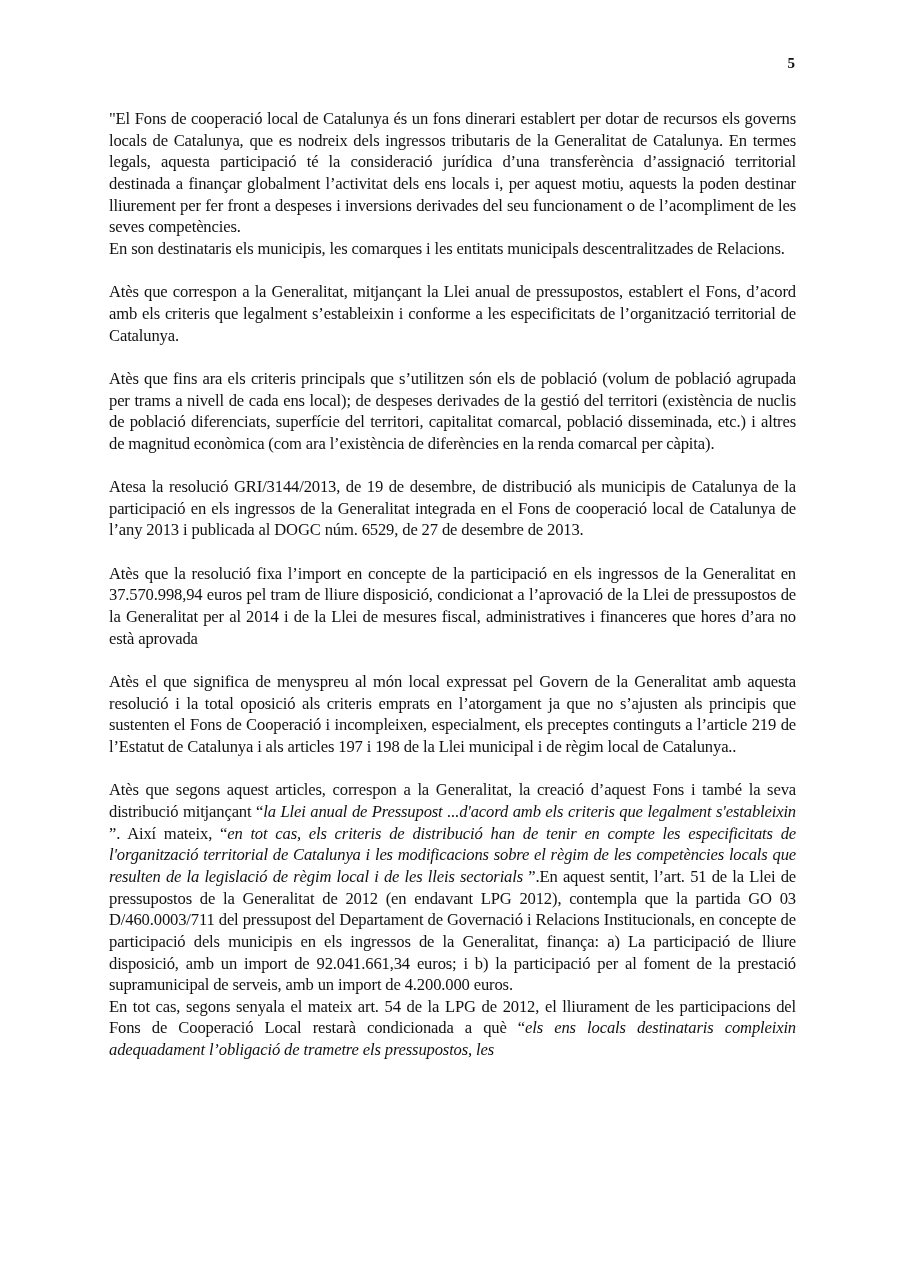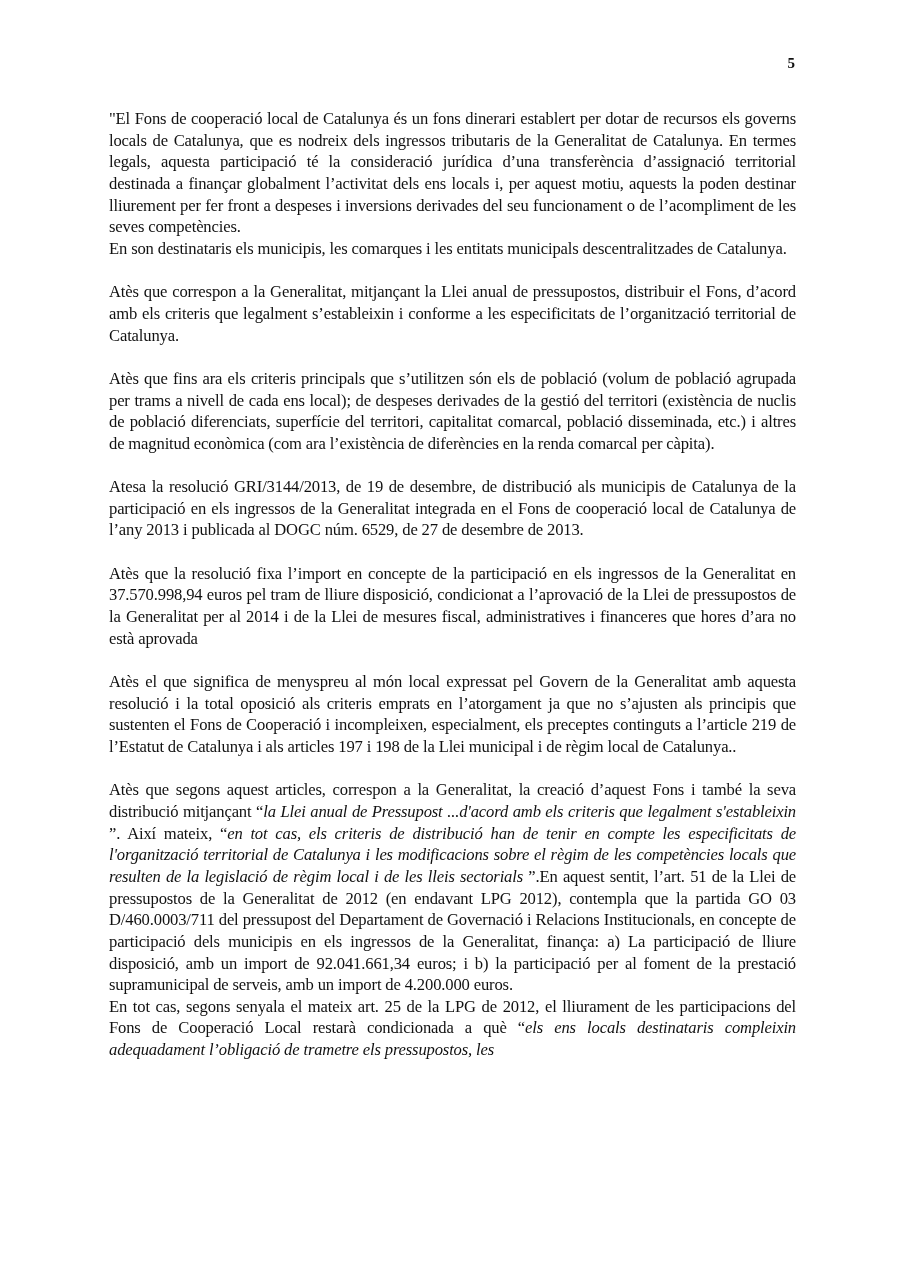--- a/index.html
+++ b/index.html
@@ -23,22 +23,22 @@
     .it { font-style: italic; margin-top: 36px; }
   </style>
 </head>
 <body>
 
 <div class="page">
   <div class="page-number">5</div>
 
   <div class="body-text">
     <p class="para">"El Fons de cooperació local de Catalunya és un fons dinerari establert per dotar de recursos els governs locals de Catalunya, que es nodreix dels ingressos tributaris de la Generalitat de Catalunya. En termes legals, aquesta participació té la consideració jurídica d’una transferència d’assignació territorial destinada a finançar globalment l’activitat dels ens locals i, per aquest motiu, aquests la poden destinar lliurement per fer front a despeses i inversions derivades del seu funcionament o de l’acompliment de les seves competències.</p>
-    <p class="para">En son destinataris els municipis, les comarques i les entitats municipals descentralitzades de Catalunya.</p>
-    <p class="para gap">Atès que correspon a la Generalitat, mitjançant la Llei anual de pressupostos, distribuir el Fons, d’acord amb els criteris que legalment s’estableixin i conforme a les especificitats de l’organització territorial de Catalunya.</p>
+    <p class="para">En son destinataris els municipis, les comarques i les entitats municipals descentralitzades de Relacions.</p>
+    <p class="para gap">Atès que correspon a la Generalitat, mitjançant la Llei anual de pressupostos, establert el Fons, d’acord amb els criteris que legalment s’estableixin i conforme a les especificitats de l’organització territorial de Catalunya.</p>
     <p class="para gap">Atès que fins ara els criteris principals que s’utilitzen són els de població (volum de població agrupada per trams a nivell de cada ens local); de despeses derivades de la gestió del territori (existència de nuclis de població diferenciats, superfície del territori, capitalitat comarcal, població disseminada, etc.) i altres de magnitud econòmica (com ara l’existència de diferències en la renda comarcal per càpita).</p>
     <p class="para gap">Atesa la resolució GRI/3144/2013, de 19 de desembre, de distribució als municipis de Catalunya de la participació en els ingressos de la Generalitat integrada en el Fons de cooperació local de Catalunya de l’any 2013 i publicada al DOGC núm. 6529, de 27 de desembre de 2013.</p>
     <p class="para gap">Atès que la resolució fixa l’import en concepte de la participació en els ingressos de la Generalitat en 37.570.998,94 euros pel tram de lliure disposició, condicionat a l’aprovació de la Llei de pressupostos de la Generalitat per al 2014 i de la Llei de mesures fiscal, administratives i financeres que hores d’ara no està aprovada</p>
     <p class="para gap">Atès  el que significa de menyspreu al món local expressat pel Govern de la Generalitat amb aquesta resolució i la total oposició als criteris emprats en l’atorgament ja que no s’ajusten als principis que sustenten el Fons de Cooperació i incompleixen, especialment, els preceptes continguts a l’article 219 de l’Estatut de Catalunya i als articles 197 i 198 de la Llei municipal i de règim local de Catalunya..</p>
     <p class="para gap"><span>Atès que segons aquest articles, correspon a la Generalitat, la creació d’aquest Fons i també la seva distribució mitjançant “</span><span class="it">la Llei anual de Pressupost  ...d'acord amb els criteris que legalment s'estableixin </span><span>”. Així mateix, “</span><span class="it">en tot cas, els criteris de  distribució han de tenir en compte les especificitats de l'organització territorial de Catalunya i les  modificacions sobre el règim de les competències locals que resulten de la legislació de règim local i de les lleis sectorials </span><span>”.En aquest sentit, l’art. 51 de la Llei de pressupostos de la Generalitat de 2012 (en endavant LPG  2012), contempla que la partida GO 03 D/460.0003/711 del pressupost del Departament de Governació i Relacions Institucionals, en concepte de participació dels municipis en els ingressos de la Generalitat, finança: a) La participació de lliure disposició, amb un import de 92.041.661,34 euros; i b) la participació per al foment de la prestació supramunicipal de serveis, amb un import de 4.200.000 euros.</span></p>
-    <p class="para"><span>En tot cas, segons senyala el mateix art. 25 de la LPG de 2012, el lliurament de les participacions del Fons de Cooperació Local restarà condicionada a què “</span><span class="it">els ens locals destinataris compleixin adequadament  l’obligació de trametre els pressupostos, les</span></p>
+    <p class="para"><span>En tot cas, segons senyala el mateix art. 54 de la LPG de 2012, el lliurament de les participacions del Fons de Cooperació Local restarà condicionada a què “</span><span class="it">els ens locals destinataris compleixin adequadament  l’obligació de trametre els pressupostos, les</span></p>
   </div>
 </div>
 
 </body></html>

